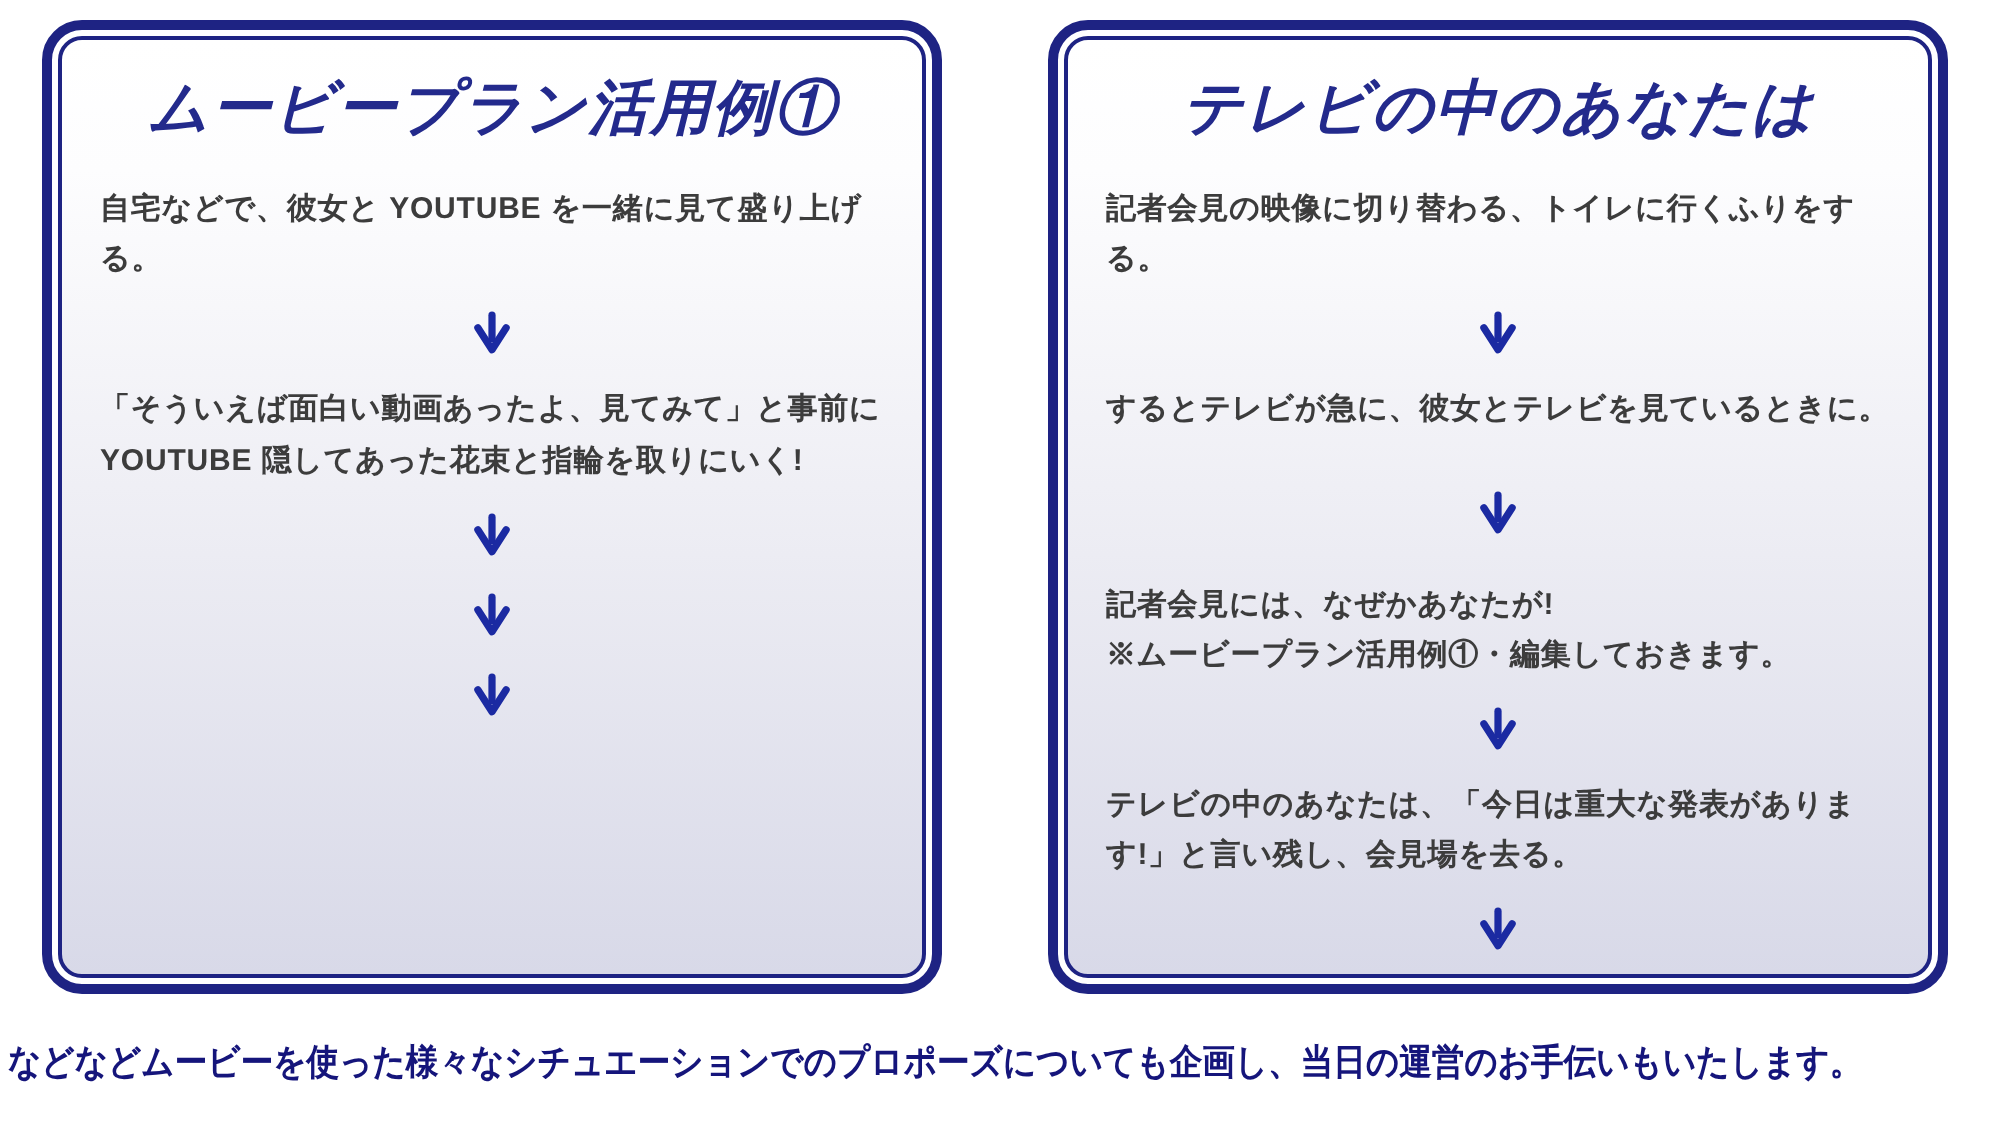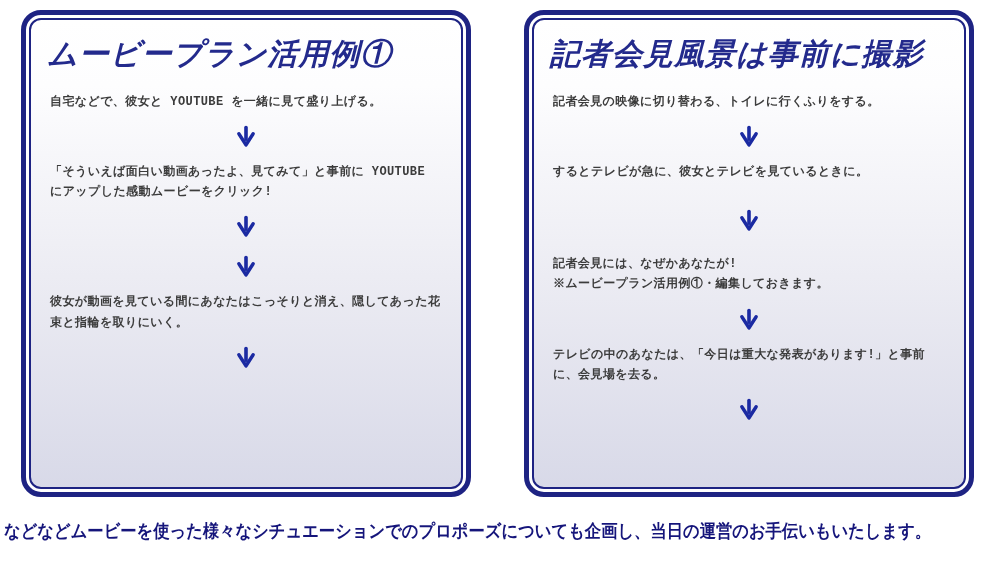--- a/index.html
+++ b/index.html
@@ -25,42 +25,41 @@
   .panel.p1 { left: 21px; }
   .panel.p2 { left: 524px; }
 
   .panel-inner {
     height: 100%;
     border: 2px solid #1e2383;
     border-radius: 12px;
     background: linear-gradient(180deg, #ffffff 0%, #fdfdfe 14%, #ececf3 55%, #d8d9e8 100%);
     display: flex;
     flex-direction: column;
-    align-items: flex-start;
+    align-items: center;
     padding: 10px 16px 8px 16px;
     overflow: hidden;
-    font-family: Liberation Mono, monospace;
   }
 
   .panel-title {
     color: #232a8c;
     font-weight: bold;
     font-style: italic;
     font-size: 30px;
     letter-spacing: 1px;
     margin: 4px 0 12px 0;
     white-space: nowrap;
     text-align: center;
   }
 
   .step {
     width: 100%;
     color: #3c3c3c;
     font-weight: bold;
-    font-size: 12px;
+    font-size: 15px;
     line-height: 1.68;
     letter-spacing: 0.4px;
     margin: 5px 0;
     padding: 0 3px;
     white-space: pre-line;
     text-align: left;
   }
 
   .arrow {
     display: block;
@@ -89,64 +88,63 @@
   <div class="panel p1">
     <div class="panel-inner">
       <div class="panel-title">ムービープラン活用例①</div>
 
       <div class="step">自宅などで、彼女と YOUTUBE を一緒に見て盛り上げる。</div>
       <svg class="arrow" width="22" height="28" viewBox="0 0 28 30">
         <path d="M14 3 L14 18" stroke="#1b2aa2" stroke-width="4.6" fill="none" stroke-linecap="round"></path>
         <path d="M5 11 L14 25 L23 11" stroke="#1b2aa2" stroke-width="4.6" fill="none" stroke-linecap="round" stroke-linejoin="round"></path>
       </svg>
 
-      <div class="step">「そういえば面白い動画あったよ、見てみて」と事前に YOUTUBE にアップした感動ムービーをクリック!</div>
+      <div class="step">「そういえば面白い動画あったよ、見てみて」と事前に YOUTUBE 隠してあった花束と指輪を取りにいく!</div>
       <svg class="arrow" width="22" height="28" viewBox="0 0 28 30">
         <path d="M14 3 L14 18" stroke="#1b2aa2" stroke-width="4.6" fill="none" stroke-linecap="round"></path>
         <path d="M5 11 L14 25 L23 11" stroke="#1b2aa2" stroke-width="4.6" fill="none" stroke-linecap="round" stroke-linejoin="round"></path>
       </svg>
 
       <svg class="arrow" width="22" height="28" viewBox="0 0 28 30">
         <path d="M14 3 L14 18" stroke="#1b2aa2" stroke-width="4.6" fill="none" stroke-linecap="round"></path>
         <path d="M5 11 L14 25 L23 11" stroke="#1b2aa2" stroke-width="4.6" fill="none" stroke-linecap="round" stroke-linejoin="round"></path>
       </svg>
 
-      <div class="step">彼女が動画を見ている間にあなたはこっそりと消え、隠してあった花束と指輪を取りにいく。</div>
       <svg class="arrow" width="22" height="28" viewBox="0 0 28 30">
         <path d="M14 3 L14 18" stroke="#1b2aa2" stroke-width="4.6" fill="none" stroke-linecap="round"></path>
         <path d="M5 11 L14 25 L23 11" stroke="#1b2aa2" stroke-width="4.6" fill="none" stroke-linecap="round" stroke-linejoin="round"></path>
       </svg>
 
     </div>
   </div>
 
   <div class="panel p2">
     <div class="panel-inner">
-      <div class="panel-title">記者会見風景は事前に撮影</div>
+      <div class="panel-title">テレビの中のあなたは</div>
 
       <div class="step">記者会見の映像に切り替わる、トイレに行くふりをする。</div>
       <svg class="arrow" width="22" height="28" viewBox="0 0 28 30">
         <path d="M14 3 L14 18" stroke="#1b2aa2" stroke-width="4.6" fill="none" stroke-linecap="round"></path>
         <path d="M5 11 L14 25 L23 11" stroke="#1b2aa2" stroke-width="4.6" fill="none" stroke-linecap="round" stroke-linejoin="round"></path>
       </svg>
 
       <div class="step">するとテレビが急に、彼女とテレビを見ているときに。</div>
       <svg class="arrow" style="margin-top:20px;margin-bottom:14px" width="22" height="28" viewBox="0 0 28 30">
         <path d="M14 3 L14 18" stroke="#1b2aa2" stroke-width="4.6" fill="none" stroke-linecap="round"></path>
         <path d="M5 11 L14 25 L23 11" stroke="#1b2aa2" stroke-width="4.6" fill="none" stroke-linecap="round" stroke-linejoin="round"></path>
       </svg>
 
       <div class="step">記者会見には、なぜかあなたが!
 ※ムービープラン活用例①・編集しておきます。</div>
       <svg class="arrow" width="22" height="28" viewBox="0 0 28 30">
         <path d="M14 3 L14 18" stroke="#1b2aa2" stroke-width="4.6" fill="none" stroke-linecap="round"></path>
         <path d="M5 11 L14 25 L23 11" stroke="#1b2aa2" stroke-width="4.6" fill="none" stroke-linecap="round" stroke-linejoin="round"></path>
       </svg>
 
-      <div class="step">テレビの中のあなたは、「今日は重大な発表があります!」と事前に、会見場を去る。</div>
+      <div class="step">テレビの中のあなたは、「今日は重大な発表があります!」と言い残し、会見場を去る。</div>
       <svg class="arrow" width="22" height="28" viewBox="0 0 28 30">
         <path d="M14 3 L14 18" stroke="#1b2aa2" stroke-width="4.6" fill="none" stroke-linecap="round"></path>
         <path d="M5 11 L14 25 L23 11" stroke="#1b2aa2" stroke-width="4.6" fill="none" stroke-linecap="round" stroke-linejoin="round"></path>
       </svg>
 
     </div>
   </div>
 
   <div class="footer-note">などなどムービーを使った様々なシチュエーションでのプロポーズについても企画し、当日の運営のお手伝いもいたします。</div>
 

